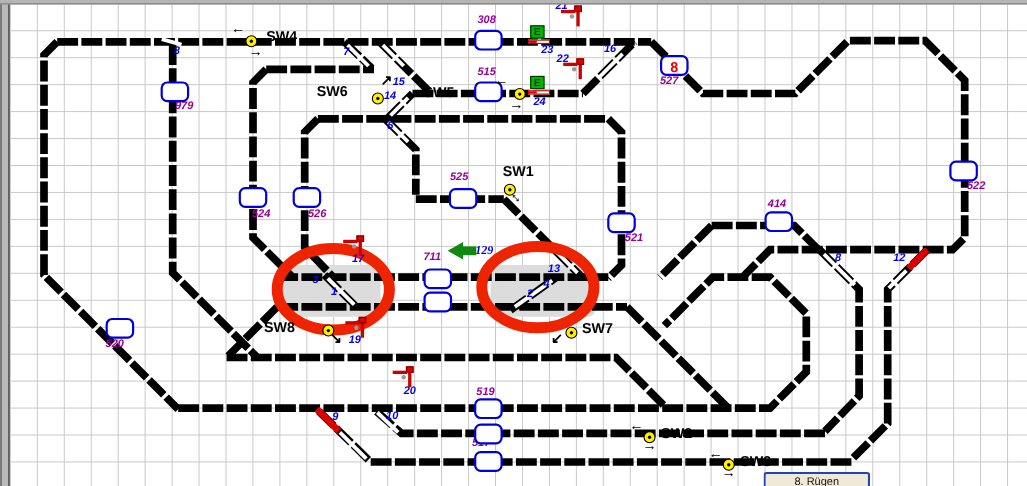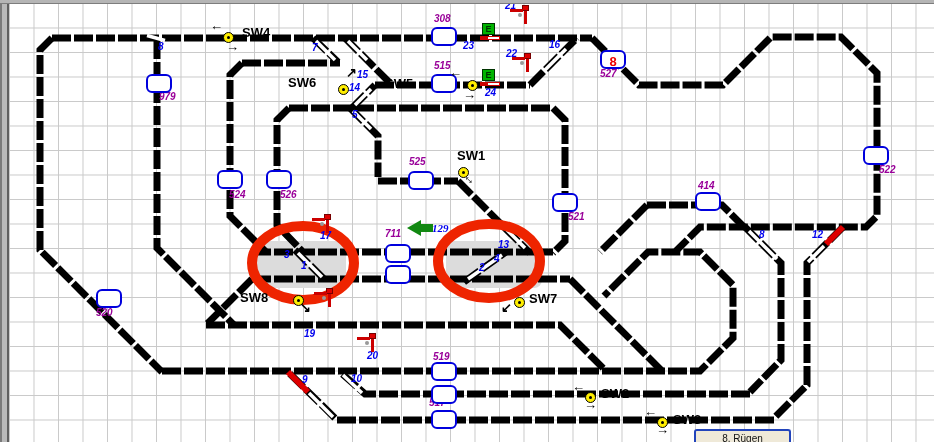--- a/index.html
+++ b/index.html
@@ -125,31 +125,31 @@
       <div class="lbl sw" style="left: 240px; top: 291px; position: absolute;">SW8</div>
       <div class="lbl sw" style="left: 529px; top: 292px; position: absolute;">SW7</div>
       <div class="lbl sw" style="left: 601px; top: 387px; position: absolute;">SW2</div>
       <div class="lbl sw" style="left: 673px; top: 413px; position: absolute;">SW3</div>
       <div class="lbl bnum" style="left: 158px; top: 42px; position: absolute;">8</div>
       <div class="lbl bnum" style="left: 312px; top: 43px; position: absolute;">7</div>
       <div class="lbl bnum" style="left: 349px; top: 43px; position: absolute; margin-top: 40px;">14</div>
       <div class="lbl bnum" style="left: 357px; top: 70px; position: absolute;">15</div>
       <div class="lbl bnum" style="left: 352px; top: 110px; position: absolute;">5</div>
       <div class="lbl bnum" style="left: 549px; top: 40px; position: absolute;">16</div>
-      <div class="lbl bnum" style="left: 463px; top: 41px; position: absolute;">23</div>
+      <div class="lbl bnum" style="left: 492px; top: 41px; position: absolute;">23</div>
       <div class="lbl bnum" style="left: 485px; top: 88px; position: absolute;">24</div>
       <div class="lbl bnum" style="left: 505px; top: 1px; position: absolute;">21</div>
       <div class="lbl bnum" style="left: 506px; top: 49px; position: absolute;">22</div>
       <div class="lbl bnum" style="left: 498px; top: 240px; position: absolute;">13</div>
       <div class="lbl bnum" style="left: 494px; top: 254px; position: absolute;">4</div>
       <div class="lbl bnum" style="left: 479px; top: 263px; position: absolute;">2</div>
       <div class="lbl bnum" style="left: 284px; top: 250px; position: absolute;">3</div>
       <div class="lbl bnum" style="left: 301px; top: 261px; position: absolute;">1</div>
       <div class="lbl bnum" style="left: 320px; top: 231px; position: absolute;">17</div>
-      <div class="lbl bnum" style="left: 304px; top: 305px; position: absolute; margin-top: 24px;">19</div>
+      <div class="lbl bnum" style="left: 317px; top: 305px; position: absolute;">19</div>
       <div class="lbl bnum" style="left: 367px; top: 351px; position: absolute;">20</div>
       <div class="lbl bnum" style="left: 302px; top: 375px; position: absolute;">9</div>
       <div class="lbl bnum" style="left: 351px; top: 374px; position: absolute;">10</div>
       <div class="lbl bnum" style="left: 759px; top: 230px; position: absolute;">8</div>
       <div class="lbl bnum" style="left: 812px; top: 230px; position: absolute;">12</div>
       <div class="lbl bnum-lg" style="left: 432px; top: 223px; position: absolute;">129</div>
       <div class="lbl pnum" style="left: 434px; top: 14px; position: absolute;">308</div>
       <div class="lbl pnum" style="left: 434px; top: 61px; position: absolute;">515</div>
       <div class="lbl pnum" style="left: 600px; top: 69px; position: absolute;">527</div>
       <div class="lbl pnum" style="left: 159px; top: 92px; position: absolute;">979</div>

